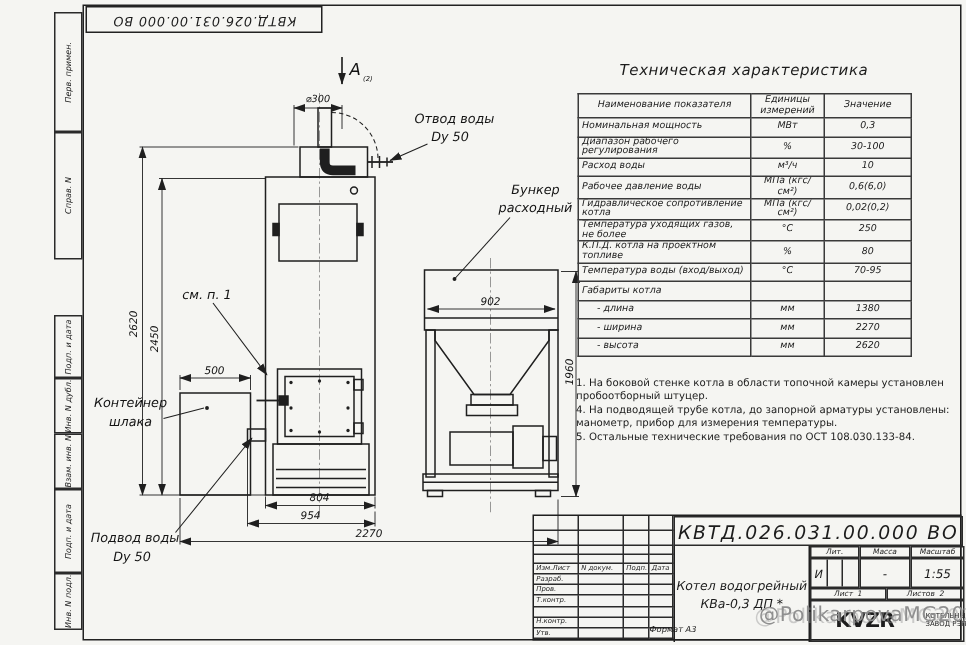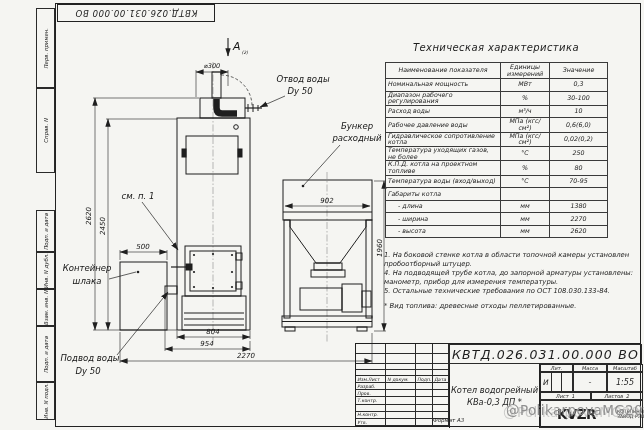--- a/index.html
+++ b/index.html
@@ -16,21 +16,21 @@
   
   .ttitle{left:385px;top:42px;width:222px;text-align:center;font-size:10px;font-style:italic;letter-spacing:.4px;}
   .ttable{left:385px;top:62px;}
   table{border-collapse:collapse;table-layout:fixed;width:222px;}
   td,th{border:0.8px solid #3a3a3a;font-size:6.3px;font-style:italic;font-weight:normal;
         padding:0 2px;height:11.5px;line-height:1.06;overflow:hidden;}
   th{height:15px;text-align:center;}
   td.c{text-align:center;}
   tr.indent td:first-child{padding-left:12px;}
   
-  .notes{left:384px;top:251px;width:256px;font-size:6.8px;font-style:italic;line-height:1.28;}
+  .notes{left:384px;top:251px;width:256px;font-size:6.8px;line-height:1.28;}
   .note-line{margin:0 0 .5px 0;}
   .footnote{margin-top:7px;}
   
   .tb{left:355px;top:343px;width:286px;height:84px;border:1.3px solid #1f1f1f;}
   .tb .cell{position:absolute;box-sizing:border-box;border:0.7px solid #2a2a2a;display:flex;align-items:center;justify-content:center;}
   .tb-doc{left:93px;top:0;width:193px;height:20px;font-size:12.5px;font-style:italic;letter-spacing:1.2px;white-space:nowrap;}
   .tbr{display:flex;}
   .tbc{box-sizing:border-box;border-right:0.7px solid #2a2a2a;border-bottom:0.7px solid #2a2a2a;
        font-size:4.6px;font-style:italic;padding-left:1.5px;overflow:hidden;white-space:nowrap;display:flex;align-items:center;}
   .tb-left{left:0;top:20px;width:93px;height:64px;}
@@ -288,21 +288,20 @@
             <td class="c">2620</td>
           </tr>
     </tbody>
       </table>
   </div>
 
   <div class="abs notes">
     <div class="note-line">1. На боковой стенке котла в области топочной камеры установлен пробоотборный штуцер.</div>
     <div class="note-line">4. На подводящей трубе котла, до запорной арматуры установлены: манометр, прибор для измерения температуры.</div>
     <div class="note-line">5. Остальные технические требования по ОСТ 108.030.133-84.</div>
-    <div class="note-line footnote">* Вид топлива: древесные отходы пеллетированные.</div>
   </div>
 
   <div class="abs tb">
 
     <div class="abs" style="left:0;top:0;width:93px;height:20px;">
       <div class="tbr" style="height:10px;">
           <span class="tbc" style="width:30px;"></span>
           <span class="tbc" style="width:30px;"></span>
           <span class="tbc" style="width:17px;"></span>
           <span class="tbc" style="width:16px;"></span>

